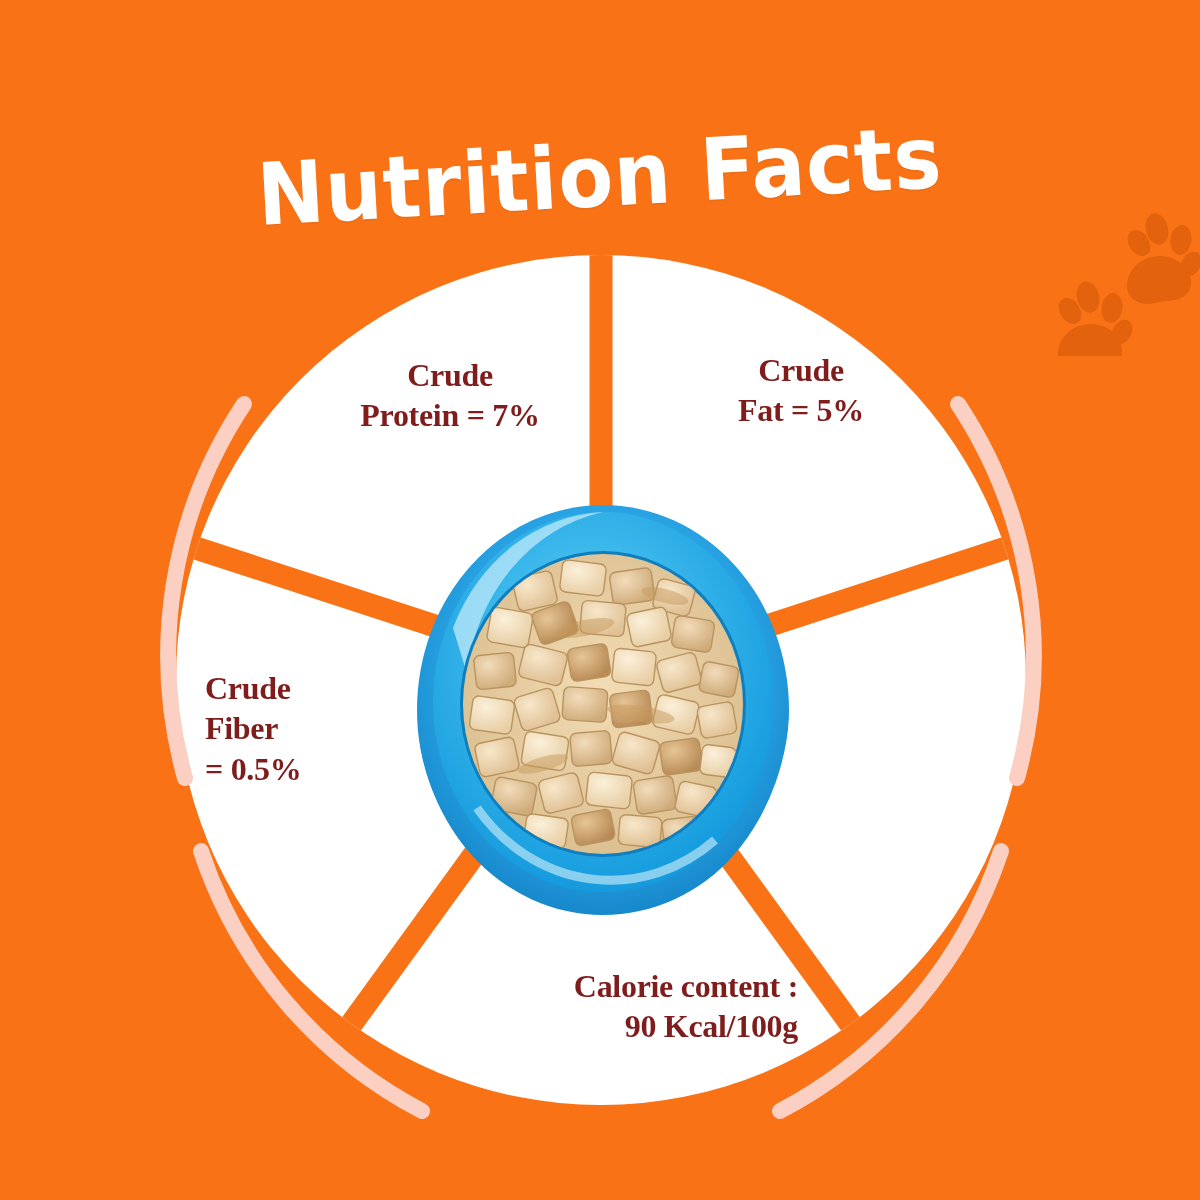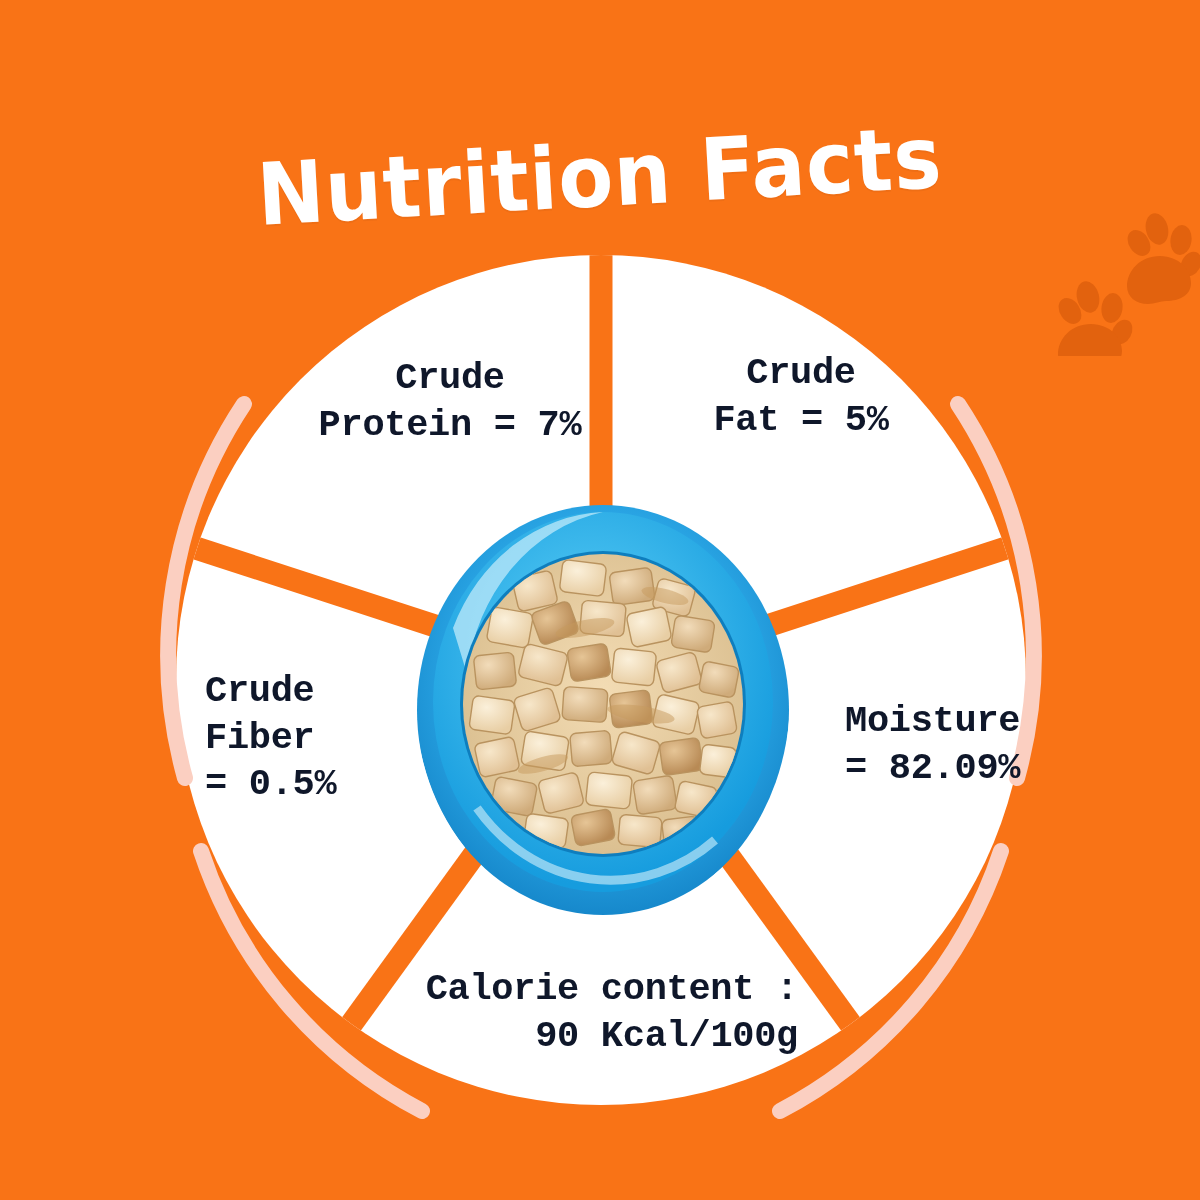--- a/index.html
+++ b/index.html
@@ -46,24 +46,24 @@
     position:absolute;
     left:415px;top:478px;
     width:375px;height:440px;
     border-radius:50%;
     overflow:hidden;
     z-index:6;
   }
   
   .lbl{
     position:absolute;
-    color:#0f172a;
-    font-family:Liberation Mono, monospace;
+    color:#7f1d1d;
+    font-family:Liberation Serif, serif;
     font-weight:bold;
-    font-size:37px;
+    font-size:32px;
     line-height:1.26;
     letter-spacing:-0.3px;
     z-index:7;
     white-space:pre-line;
   }
   #lbl-protein{left:300px;top:355px;width:300px;text-align:center;}
   #lbl-fat{left:676px;top:350px;width:250px;text-align:center;}
   #lbl-fiber{left:205px;top:668px;width:220px;text-align:left;}
   #lbl-moisture{left:845px;top:698px;width:250px;text-align:left;}
   #lbl-calorie{left:408px;top:966px;width:390px;text-align:right;}
@@ -226,19 +226,17 @@
   <div class="lbl" id="lbl-protein">Crude
 Protein = 7%</div>
 
   <div class="lbl" id="lbl-fat">Crude
 Fat = 5%</div>
 
   <div class="lbl" id="lbl-fiber">Crude
 Fiber
 = 0.5%</div>
 
-  <div class="lbl" id="lbl-moisture">Moisture
-= 82.09%</div>
 
   <div class="lbl" id="lbl-calorie">Calorie content :
 90 Kcal/100g</div>
 
 </div>
 
 </body></html>

